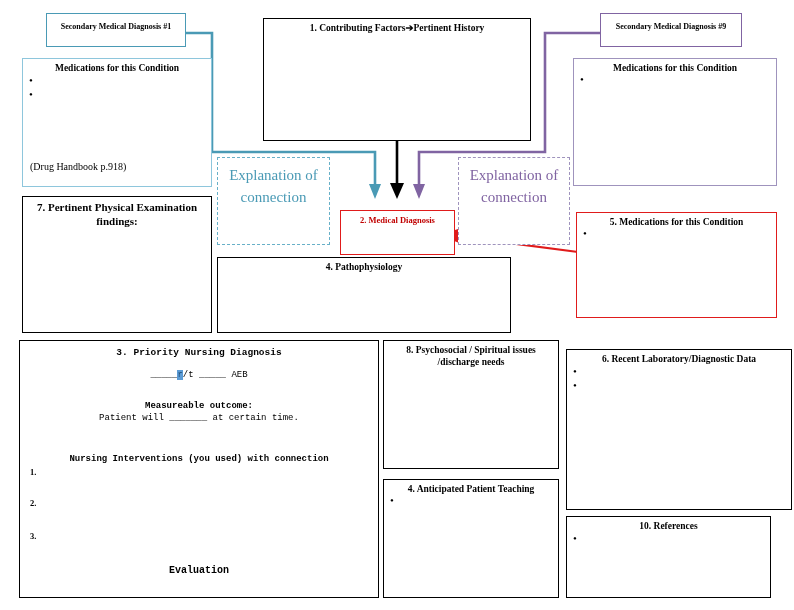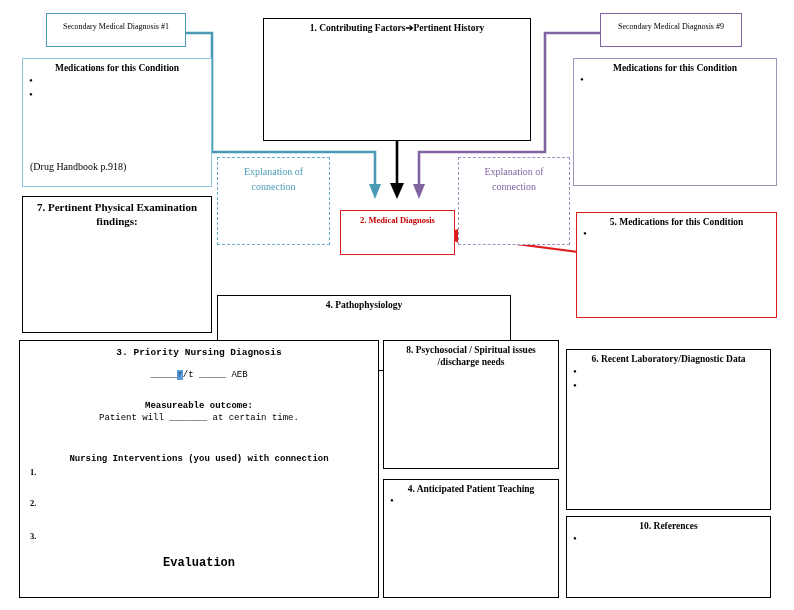--- a/index.html
+++ b/index.html
@@ -28,39 +28,39 @@
   }
   .title {
     text-align: center;
     font-weight: bold;
     font-size: 9.5px;
     line-height: 1.25;
     padding-top: 4px;
   }
   .title-sm {
     text-align: center;
-    font-weight: normal;
+    font-weight: bold;
     font-size: 8px;
     line-height: 1.3;
     padding-top: 8px;
   }
   .bullets {
     position: absolute;
     left: 6px;
     font-size: 11px;
     line-height: 10px;
   }
   .bullets span { display: block; }
   .note {
     position: absolute;
     font-size: 10px;
   }
   .dashed-label {
     text-align: center;
-    font-size: 10px;
+    font-size: 15px;
     line-height: 1.45;
     padding-top: 7px;
   }
   svg.overlay {
     position: absolute;
     left: 0; top: 0;
     width: 794px;
     height: 610px;
     pointer-events: none;
   }
@@ -132,21 +132,21 @@
   </div>
 
   <div class="box" style="left:340px; top:198px; width:115px; height:45px; border:1.8px solid #e01b1b;margin-top:12px;">
     <div class="title" style="color:#c00000; font-size:8.5px;">2. Medical Diagnosis</div>
   </div>
 
   <div class="box" style="left:22px; top:196px; width:190px; height:137px; border:1.4px solid #000;">
     <div class="title" style="font-size:11px;">7. Pertinent Physical Examination findings:</div>
   </div>
 
-  <div class="box" style="left:217px; top:257px; width:294px; height:76px; border:1.6px solid #000;margin-top:38px;">
+  <div class="box" style="left:217px; top:257px; width:294px; height:76px; border:1.6px solid #000;">
     <div class="title">4. Pathophysiology</div>
   </div>
 
   <div class="box" style="left:576px; top:212px; width:201px; height:106px; border:1.6px solid #e01b1b;">
     <div class="title">5. Medications for this Condition</div>
     <div class="bullets" style="top:15px;">
       <span>•</span>
     </div>
   </div>
 
@@ -159,38 +159,38 @@
 
     <div class="nd-line nd-bold" style="top:60px; font-size:9px;">Measureable outcome:</div>
     <div class="nd-line" style="top:72px; font-size:9px;">Patient will _______ at certain time.</div>
 
     <div class="nd-line nd-bold" style="top:113px; font-size:9px;">Nursing Interventions (you used) with connection</div>
 
     <div class="numitem" style="left:10px; top:126px;">1.</div>
     <div class="numitem" style="left:10px; top:157px;">2.</div>
     <div class="numitem" style="left:10px; top:190px;">3.</div>
 
-    <div class="nd-line nd-bold" style="top:215px; font-size:12px;">Evaluation</div>
+    <div class="nd-line nd-bold" style="top:224px; font-size:10px;">Evaluation</div>
   </div>
 
   <div class="box" style="left:383px; top:340px; width:176px; height:129px; border:1.4px solid #000;">
     <div class="title">
       <div>8. Psychosocial / Spiritual issues</div>
       <div>/discharge needs</div>
     </div>
   </div>
 
   <div class="box" style="left:383px; top:479px; width:176px; height:119px; border:1.4px solid #000;">
     <div class="title">4. Anticipated Patient Teaching</div>
     <div class="bullets" style="top:15px;">
       <span>•</span>
     </div>
   </div>
 
-  <div class="box" style="left:566px; top:349px; width:205px; height:161px; border:1.4px solid #000;">
+  <div class="box" style="left:566px; top:349px; width:226px; height:161px; border:1.4px solid #000;">
     <div class="title">6. Recent Laboratory/Diagnostic Data</div>
     <div class="bullets" style="top:16px;">
       <span>•</span>
       <span style="margin-top:4px;">•</span>
     </div>
   </div>
 
   <div class="box" style="left:566px; top:516px; width:205px; height:82px; border:1.4px solid #000;">
     <div class="title">10. References</div>
     <div class="bullets" style="top:16px;">

